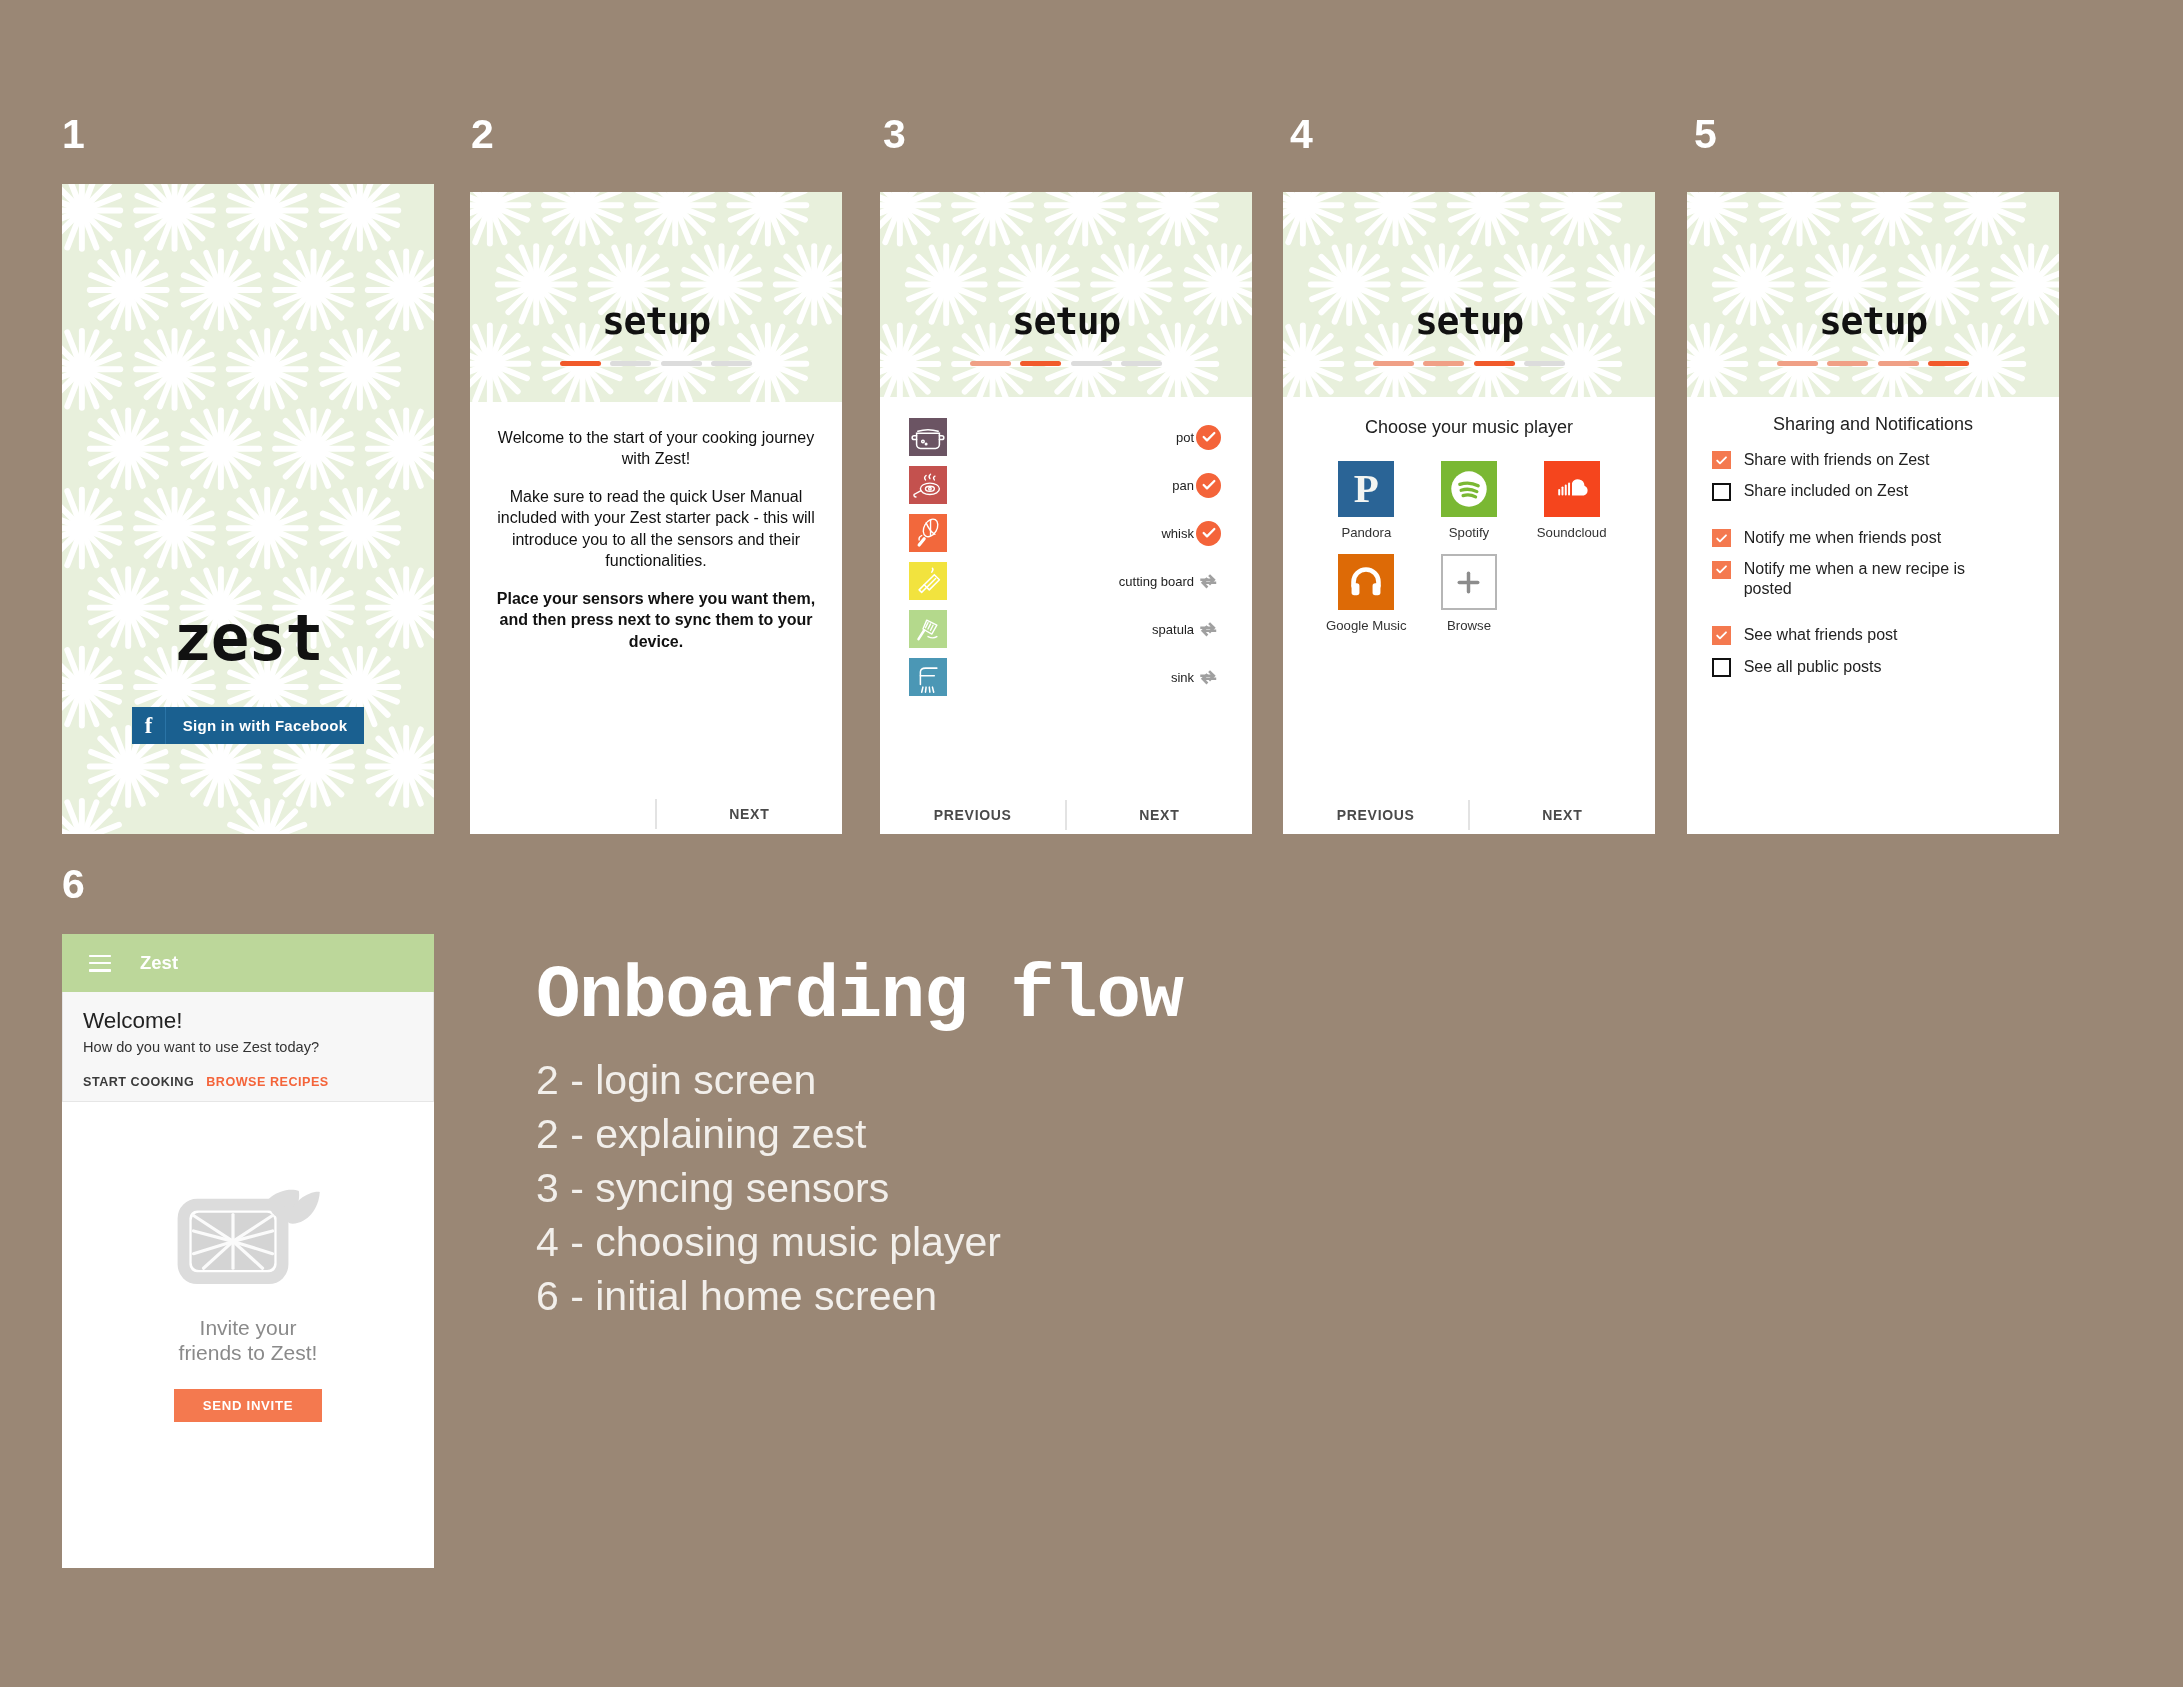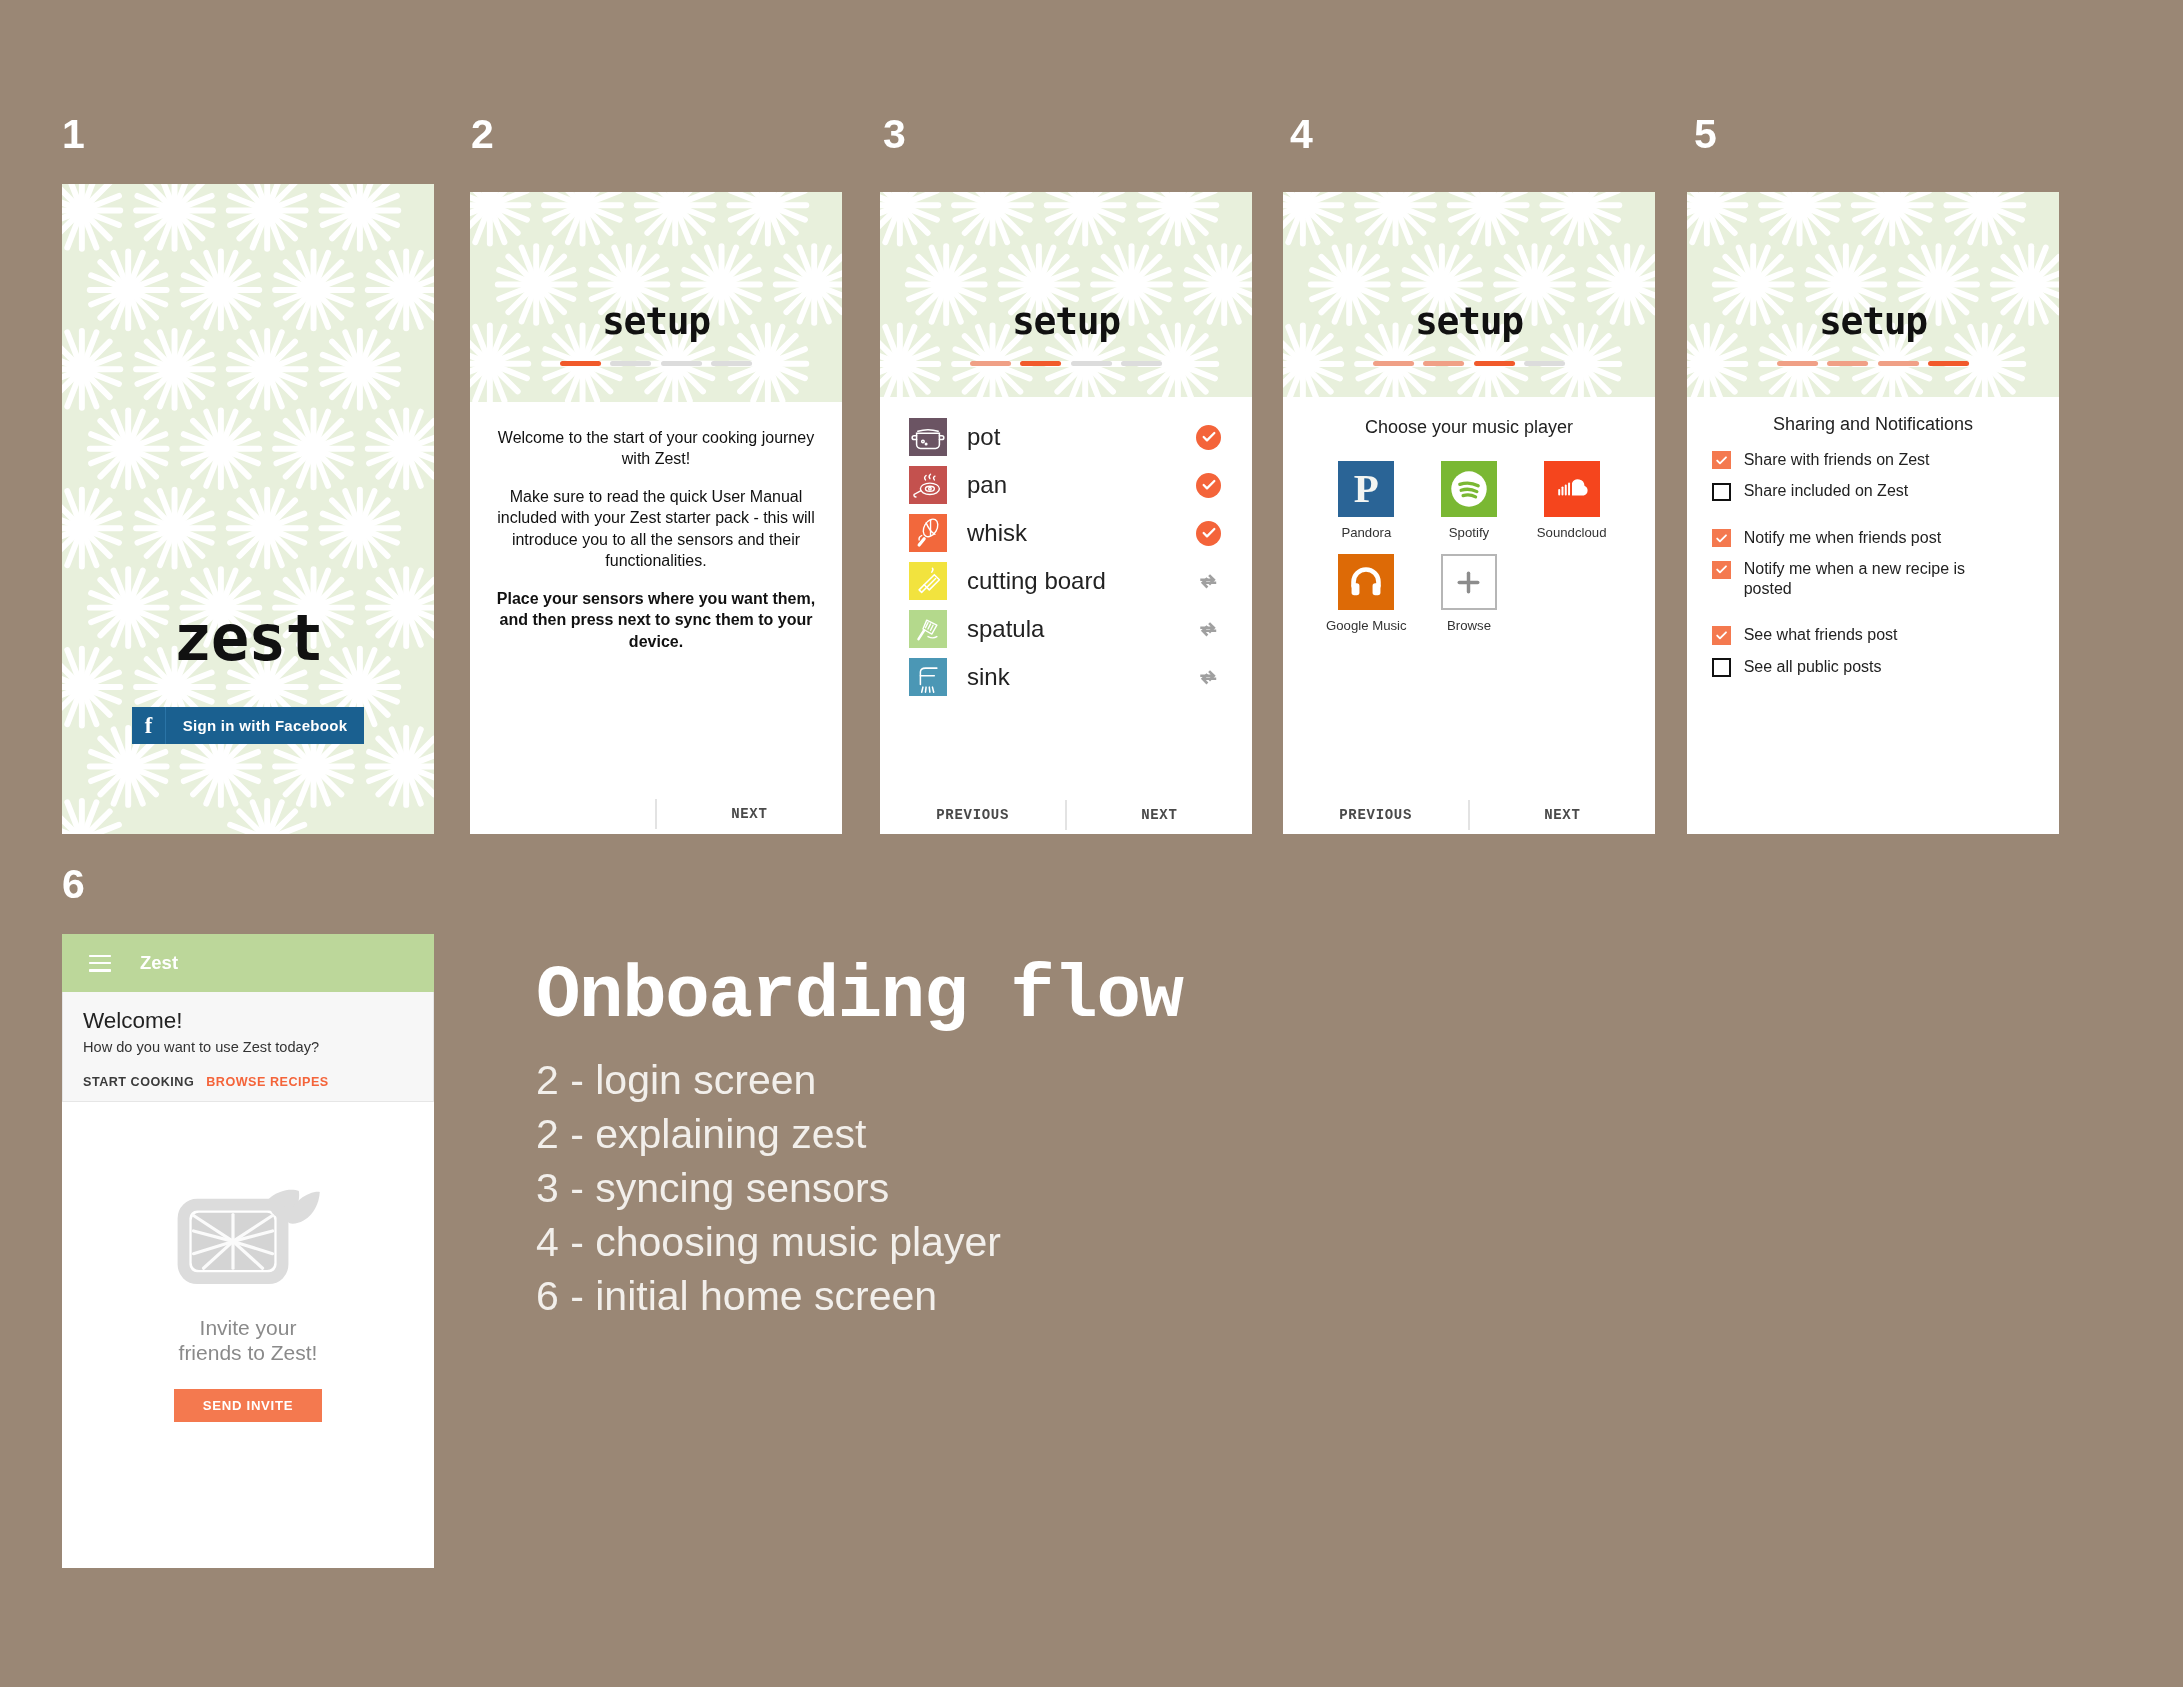--- a/index.html
+++ b/index.html
@@ -108,30 +108,29 @@
   
   .nav-footer {
     position: absolute; left: 0; right: 0; bottom: 0;
     height: 38px;
     display: flex; align-items: center;
   }
   .nav-footer .nav-half {
     flex: 1; display: flex; align-items: center; justify-content: center;
     font-size: 14px; font-weight: bold; color: #4a4a4a; letter-spacing: 0.7px;
     cursor: pointer;
-    font-family: Liberation Mono, monospace;
   }
   .nav-footer .divider { width: 1.3px; height: 30px; background: #e3e3e3; }
 
   
   .sensor-list { padding: 16px 29px 0 29px; }
   .sensor-row { display: flex; align-items: center; height: 48px; }
   .sensor-ico { width: 38px; height: 38px; flex: none; position: relative; }
   .sensor-ico svg { width: 100%; height: 100%; display: block; }
-  .sensor-label { flex: 1; padding-left: 20px; font-size: 24px; color: #222; }
+  .sensor-label { flex: 1; padding-left: 20px; font-size: 13px; color: #222; text-align: right; }
   .sensor-state { width: 29px; height: 29px; flex: none; display: flex; align-items: center; justify-content: center; }
   .check-circle {
     width: 25px; height: 25px; border-radius: 50%; background: #f4643a;
     display: flex; align-items: center; justify-content: center;
   }
   .check-circle svg { width: 16px; height: 16px; }
 
   
   .music-title { text-align: center; font-size: 18px; color: #222; padding-top: 20px; }
   .music-grid {

